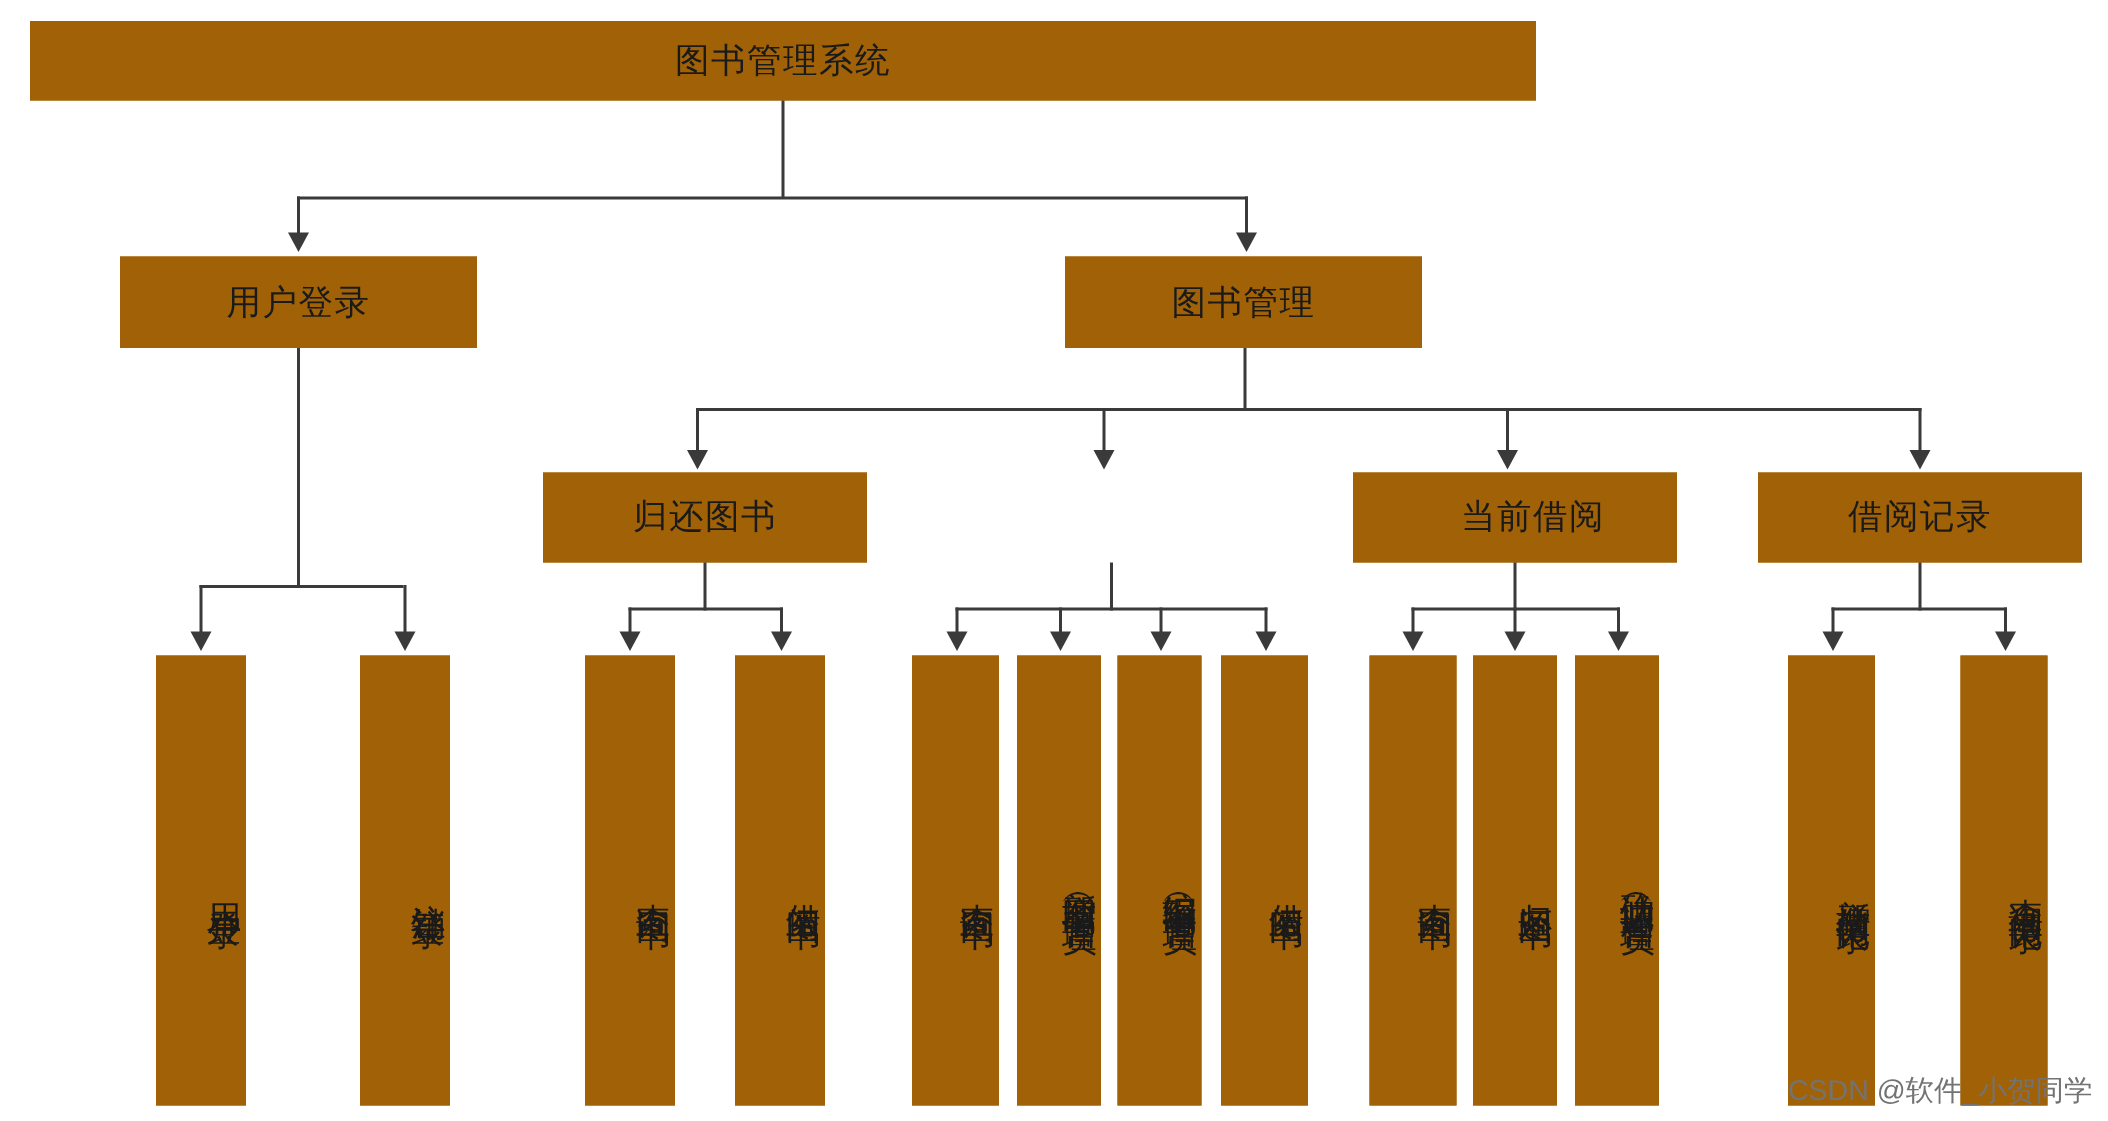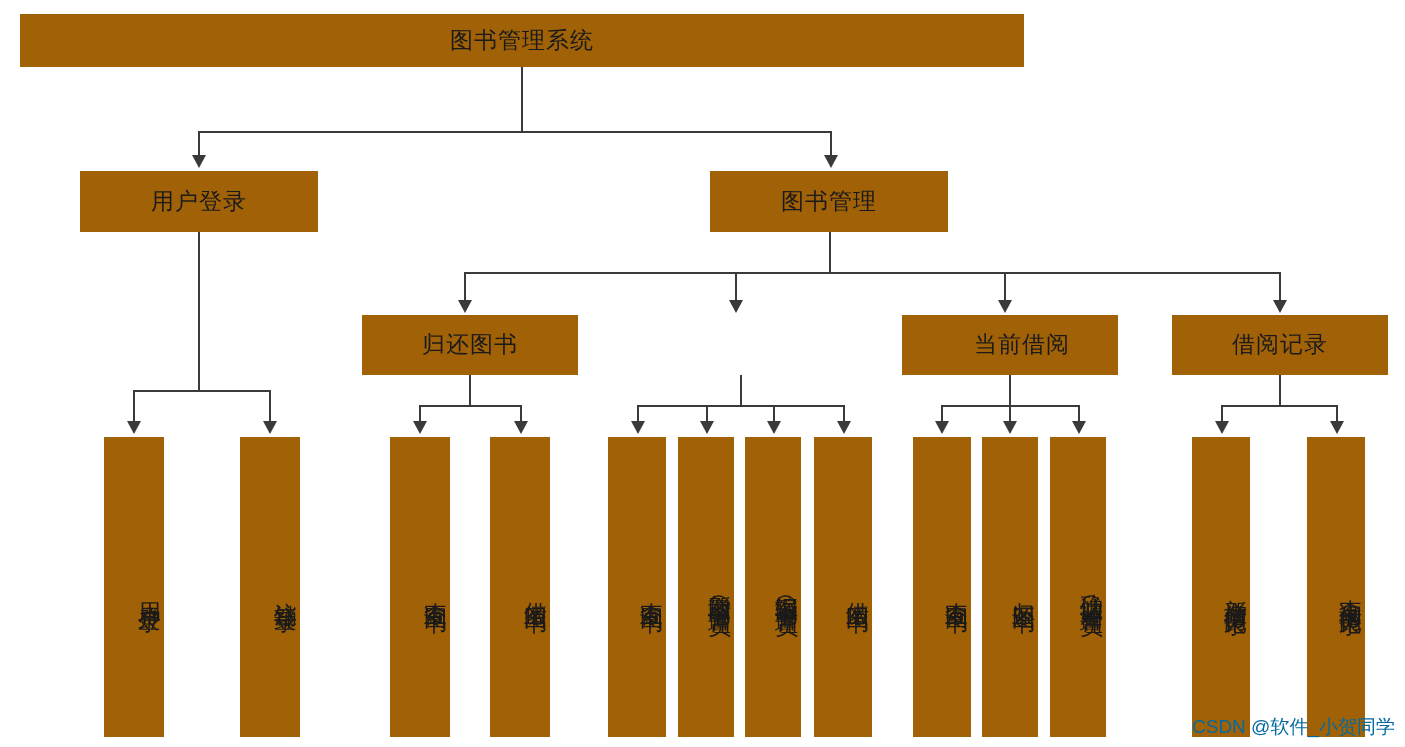--- a/index.html
+++ b/index.html
@@ -68,21 +68,21 @@
     width: 0;
     height: 0;
     border-left: 7px solid transparent;
     border-right: 7px solid transparent;
     border-top: 13px solid #3a3a3a;
   }
   
   #watermark {
     position: absolute;
     font-size: 19px;
-    color: #0369a1;
+    color: #737373;
     white-space: nowrap;
     user-select: none;
   }
 </style>
 </head>
 <body>
 
 <div id="canvas">
 
   <div class="node root horiz" style="left:20px; top:14px; width:1004px; height:53px;">

